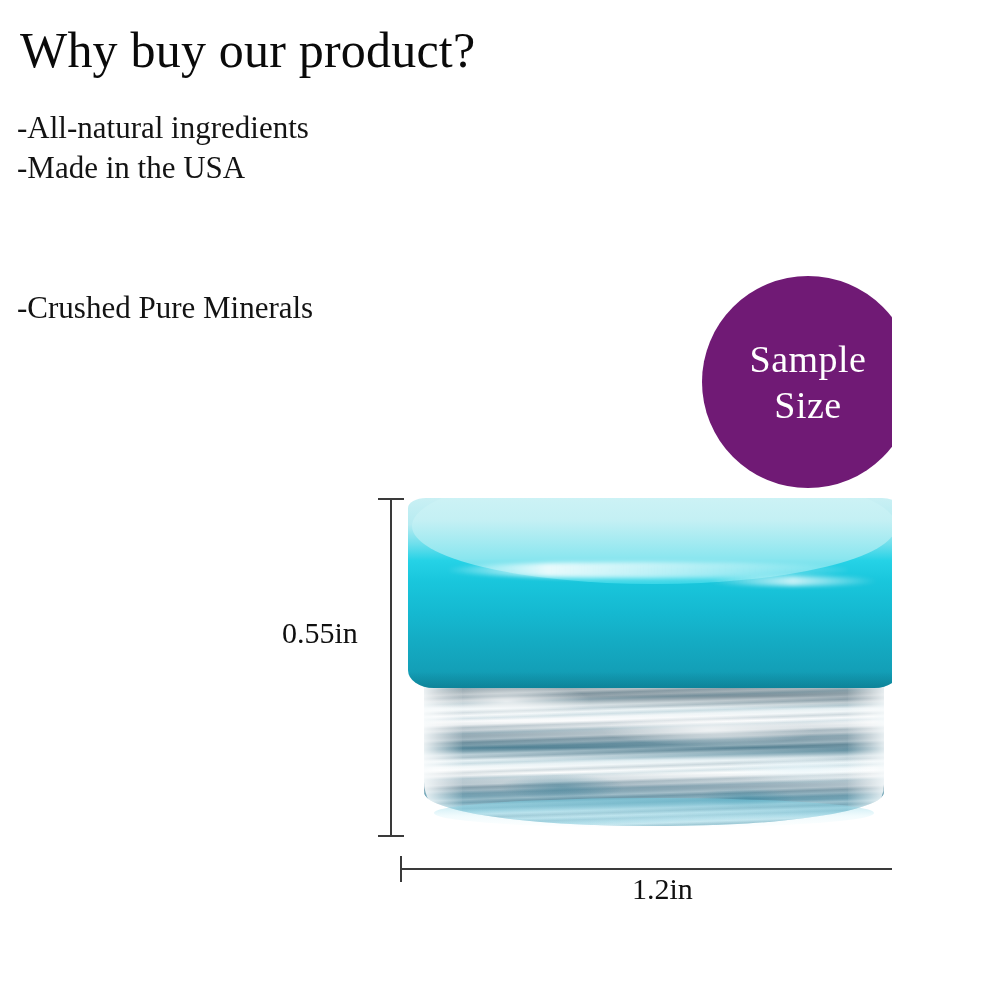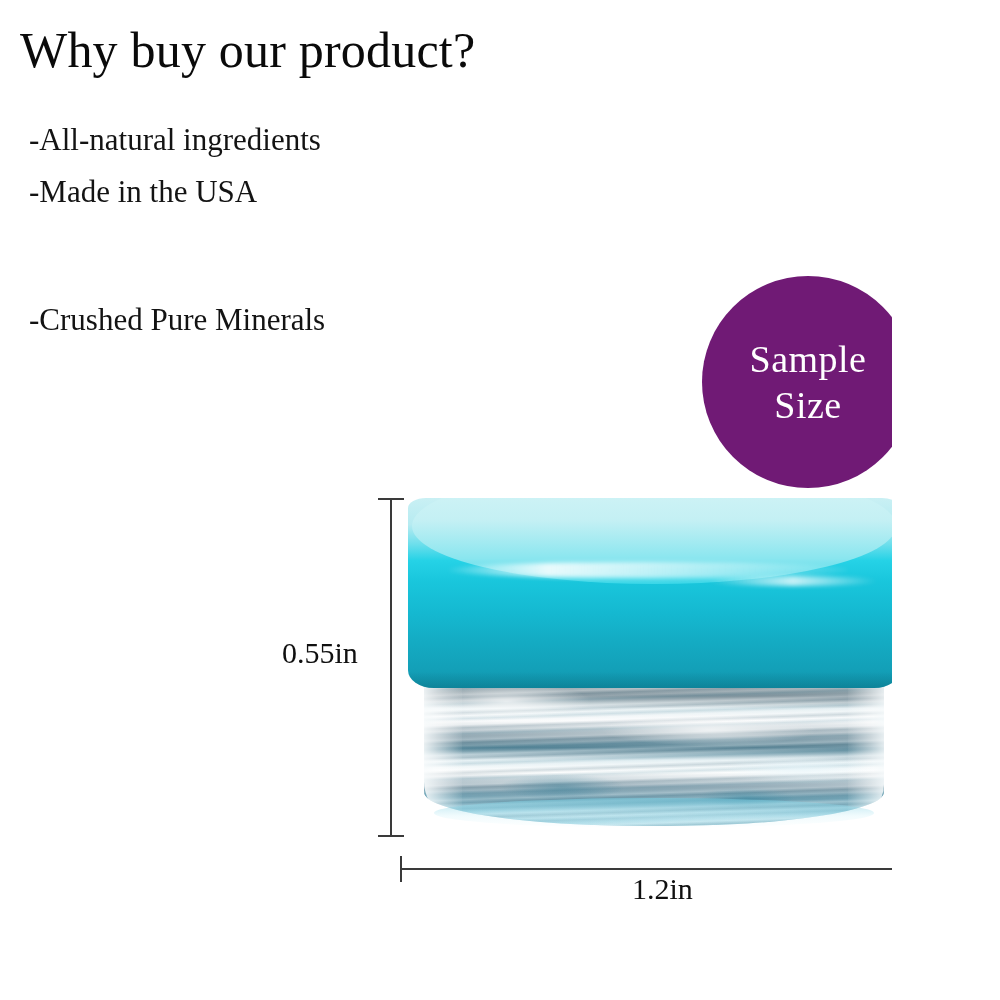--- a/index.html
+++ b/index.html
@@ -35,21 +35,21 @@
     position: absolute;
     left: 17px;
     font-size: 31px;
     line-height: 40px;
     color: #131313;
   }
   .bullets.group-a { top: 108px; }
   .bullets.group-b { top: 288px; }
   .bullets .line {
     white-space: nowrap;
-    margin: 12px;
+    margin: 0;
     padding: 0;
   }
 
   
   .badge {
     position: absolute;
     left: 702px;
     top: 276px;
     width: 212px;
     height: 212px;
@@ -247,21 +247,21 @@
   .dim-h-tick-l { left: 400px; top: 856px; width: 2px;  height: 26px; }
   .dim-h-tick-r { left: 896px; top: 856px; width: 2px;  height: 26px; }
 
   .dim-label {
     position: absolute;
     font-size: 30px;
     line-height: 34px;
     color: #101010;
     white-space: nowrap;
   }
-  .dim-label-height { left: 282px; top: 636px; }
+  .dim-label-height { left: 282px; top: 616px; }
   .dim-label-width  { left: 600px; top: 872px; margin-left: 32px; }
 </style>
 </head>
 <body>
 
 <div id="page">
 
   <div class="headline">Why buy our product?</div>
 
   <div class="bullets group-a">

